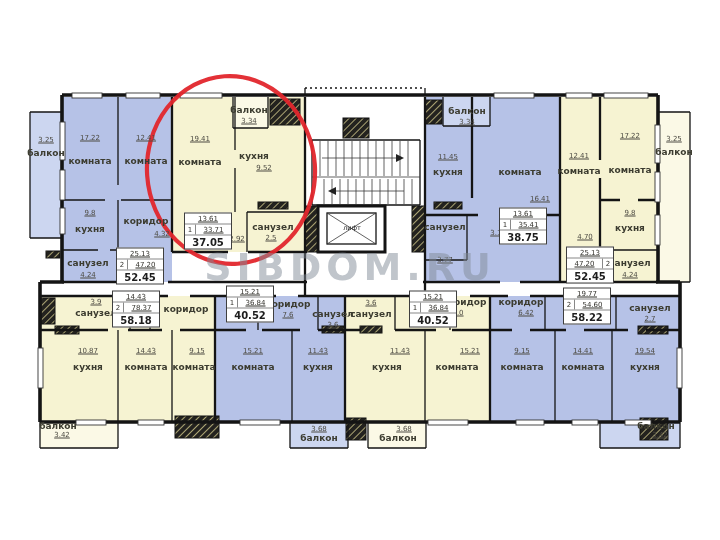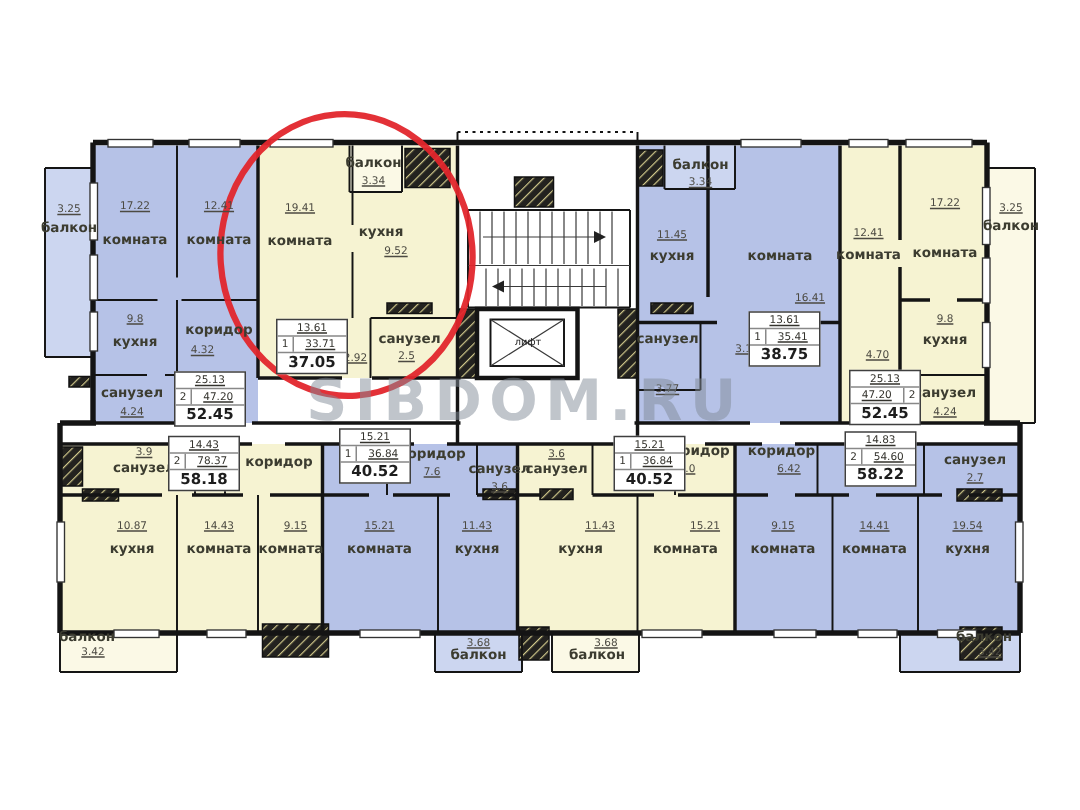--- a/index.html
+++ b/index.html
@@ -162,21 +162,21 @@
   <div id="labels">
       <span class="lbl" style="left: 46px; top: 153px;">балкон</span>
       <span class="num" style="left: 46px; top: 140px;">3.25</span>
       <span class="lbl" style="left: 90px; top: 161px;">комната</span>
       <span class="num" style="left: 90px; top: 138px;">17.22</span>
       <span class="lbl" style="left: 146px; top: 161px;">комната</span>
       <span class="num" style="left: 146px; top: 138px;">12.41</span>
       <span class="lbl" style="left: 90px; top: 229px;">кухня</span>
       <span class="num" style="left: 90px; top: 213px;">9.8</span>
       <span class="lbl" style="left: 146px; top: 221px;">коридор</span>
-      <span class="num" style="left: 135px; top: 234px;">4.32</span>
+      <span class="num" style="left: 162px; top: 234px;">4.32</span>
       <span class="lbl" style="left: 88px; top: 263px;">санузел</span>
       <span class="num" style="left: 88px; top: 275px;">4.24</span>
       <span class="lbl" style="left: 200px; top: 162px;">комната</span>
       <span class="num" style="left: 200px; top: 139px; text-align: right;">19.41</span>
       <span class="lbl" style="left: 254px; top: 156px;">кухня</span>
       <span class="num" style="left: 264px; top: 168px; text-decoration: underline;">9.52</span>
       <span class="lbl" style="left: 249px; top: 110px;">балкон</span>
       <span class="num" style="left: 249px; top: 121px;">3.34</span>
       <span class="lbl" style="left: 273px; top: 227px;">санузел</span>
       <span class="num" style="left: 271px; top: 238px;">2.5</span>
@@ -295,21 +295,21 @@
       </div>
       <div class="stamp" style="left: 433px; top: 309px;">
         <div class="st-r1">15.21</div>
         <div class="st-r2">
           <div class="st-rn">1</div>
           <div class="st-area">36.84</div>
         </div>
         <div class="st-total">40.52</div>
       </div>
       <div class="stamp" style="left: 587px; top: 306px;">
-        <div class="st-r1">14.83</div>
+        <div class="st-r1">19.77</div>
         <div class="st-r2">
           <div class="st-rn">2</div>
           <div class="st-area">54.60</div>
         </div>
         <div class="st-total">58.22</div>
       </div>
     </div>
 
   <div id="watermark">SIBDOM.RU</div>
 </div>

